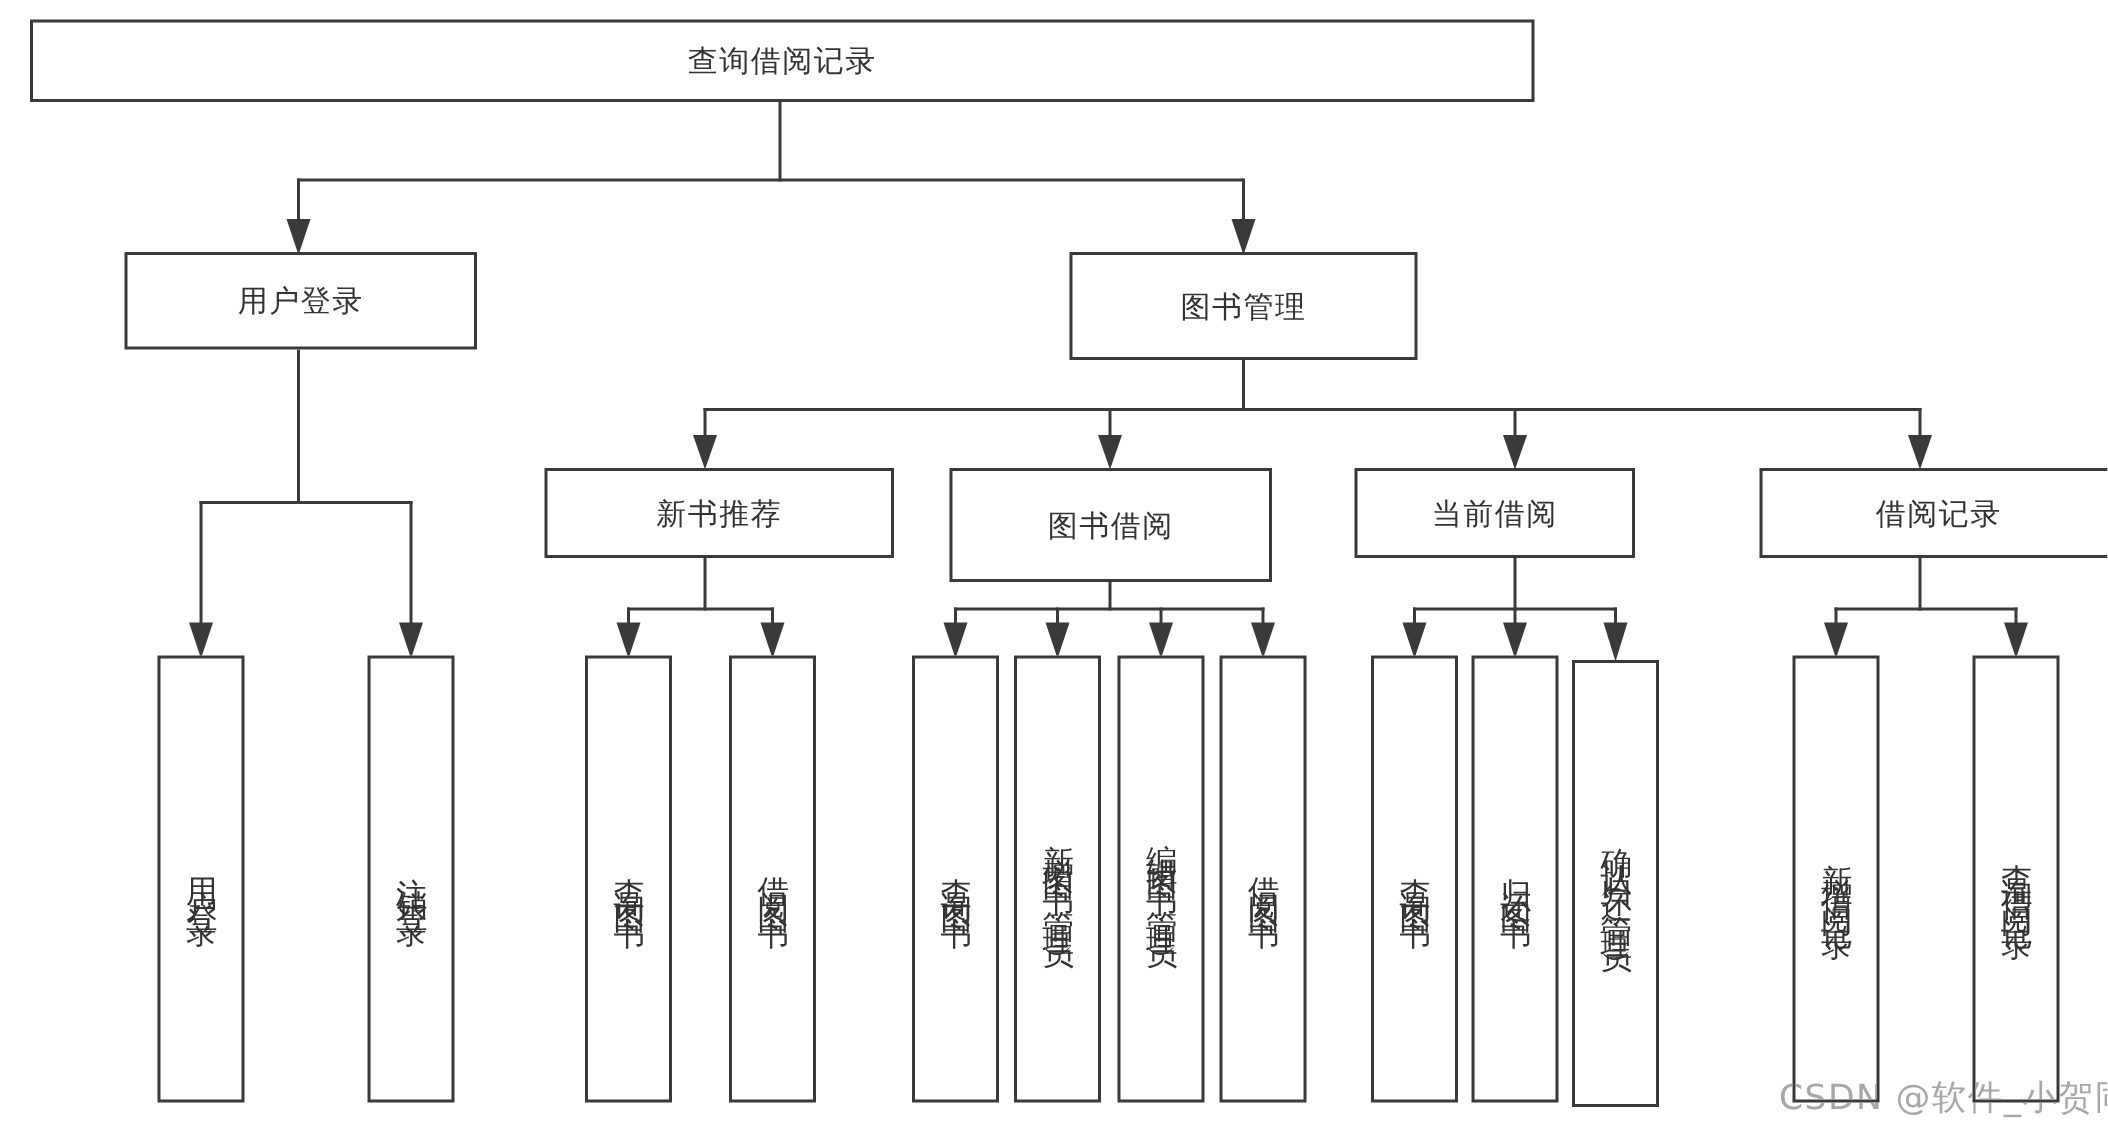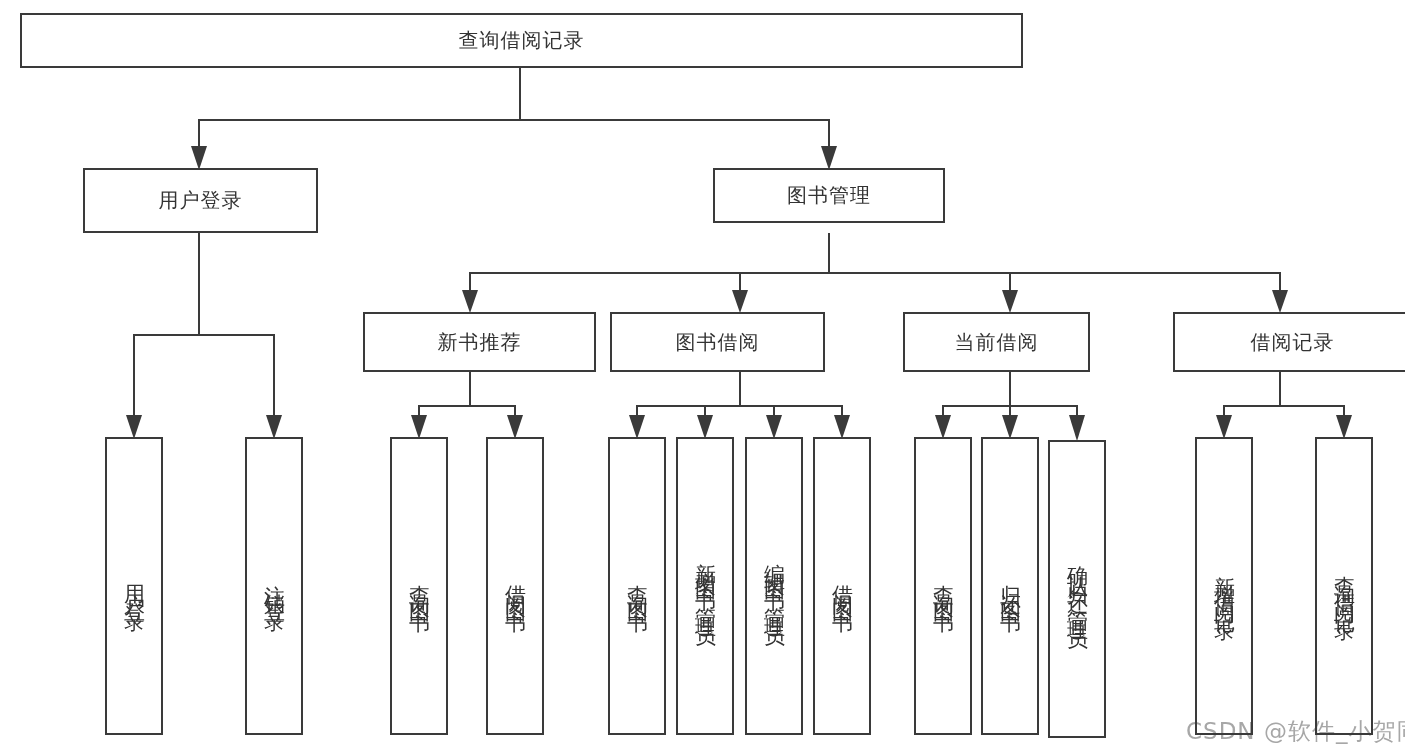--- a/index.html
+++ b/index.html
@@ -112,28 +112,28 @@
     <polygon points="1336,415 1352,415 1344,439" stroke="none"></polygon>
   </svg>
 
   <div class="box h" style="left:20px;top:13px;width:1003px;height:55px">
     <span>查询借阅记录</span>
   </div>
 
   <div class="box h" style="left:83px;top:168px;width:235px;height:65px">
     <span>用户登录</span>
   </div>
-  <div class="box h" style="left:713px;top:168px;width:232px;height:55px">
+  <div class="box h" style="left:713px;top:168px;width:232px;height:72px">
     <span>图书管理</span>
   </div>
 
   <div class="box h" style="left:363px;top:312px;width:233px;height:60px">
     <span>新书推荐</span>
   </div>
-  <div class="box h" style="left:610px;top:312px;width:215px;height:60px">
+  <div class="box h" style="left:633px;top:312px;width:215px;height:76px">
     <span>图书借阅</span>
   </div>
   <div class="box h" style="left:903px;top:312px;width:187px;height:60px">
     <span>当前借阅</span>
   </div>
   <div class="box h" style="left:1173px;top:312px;width:239px;height:60px">
     <span>借阅记录</span>
   </div>
 
   <div class="box v" style="left:105px;top:437px;width:58px;height:298px">

